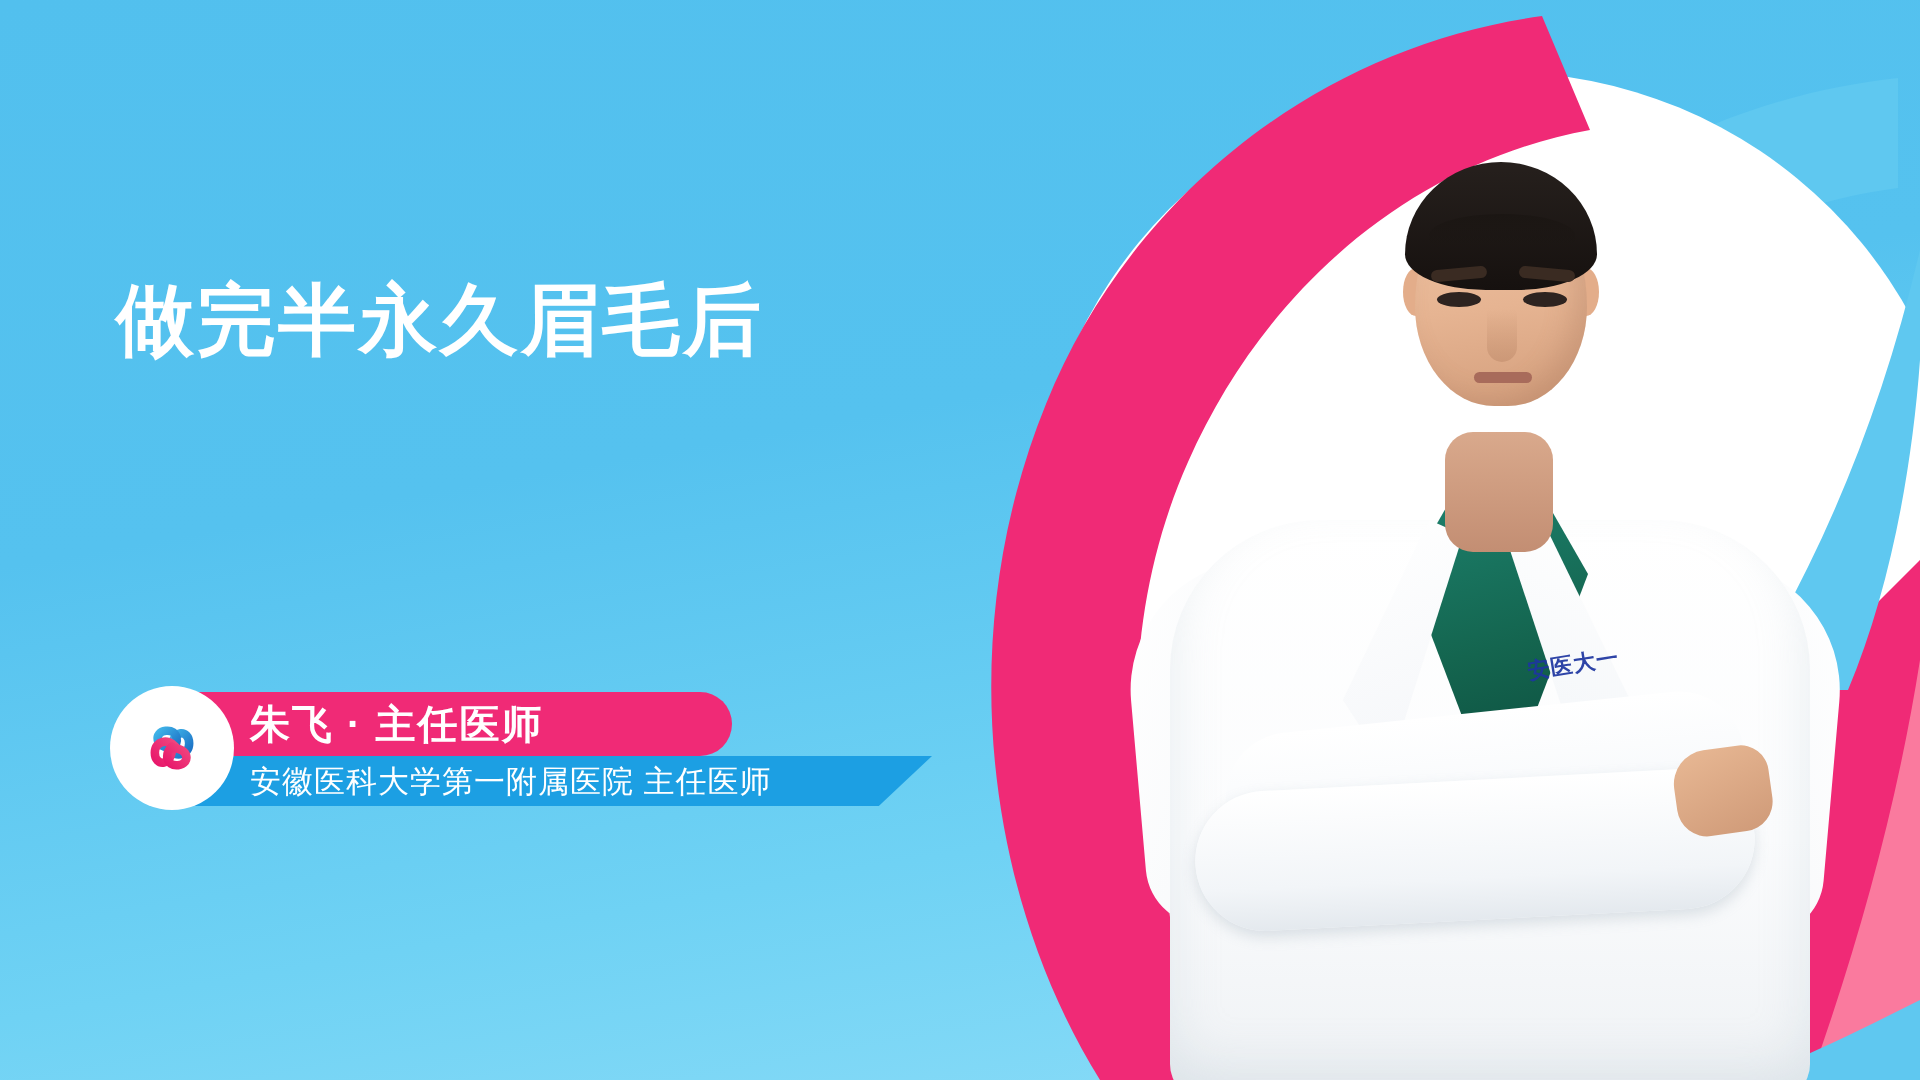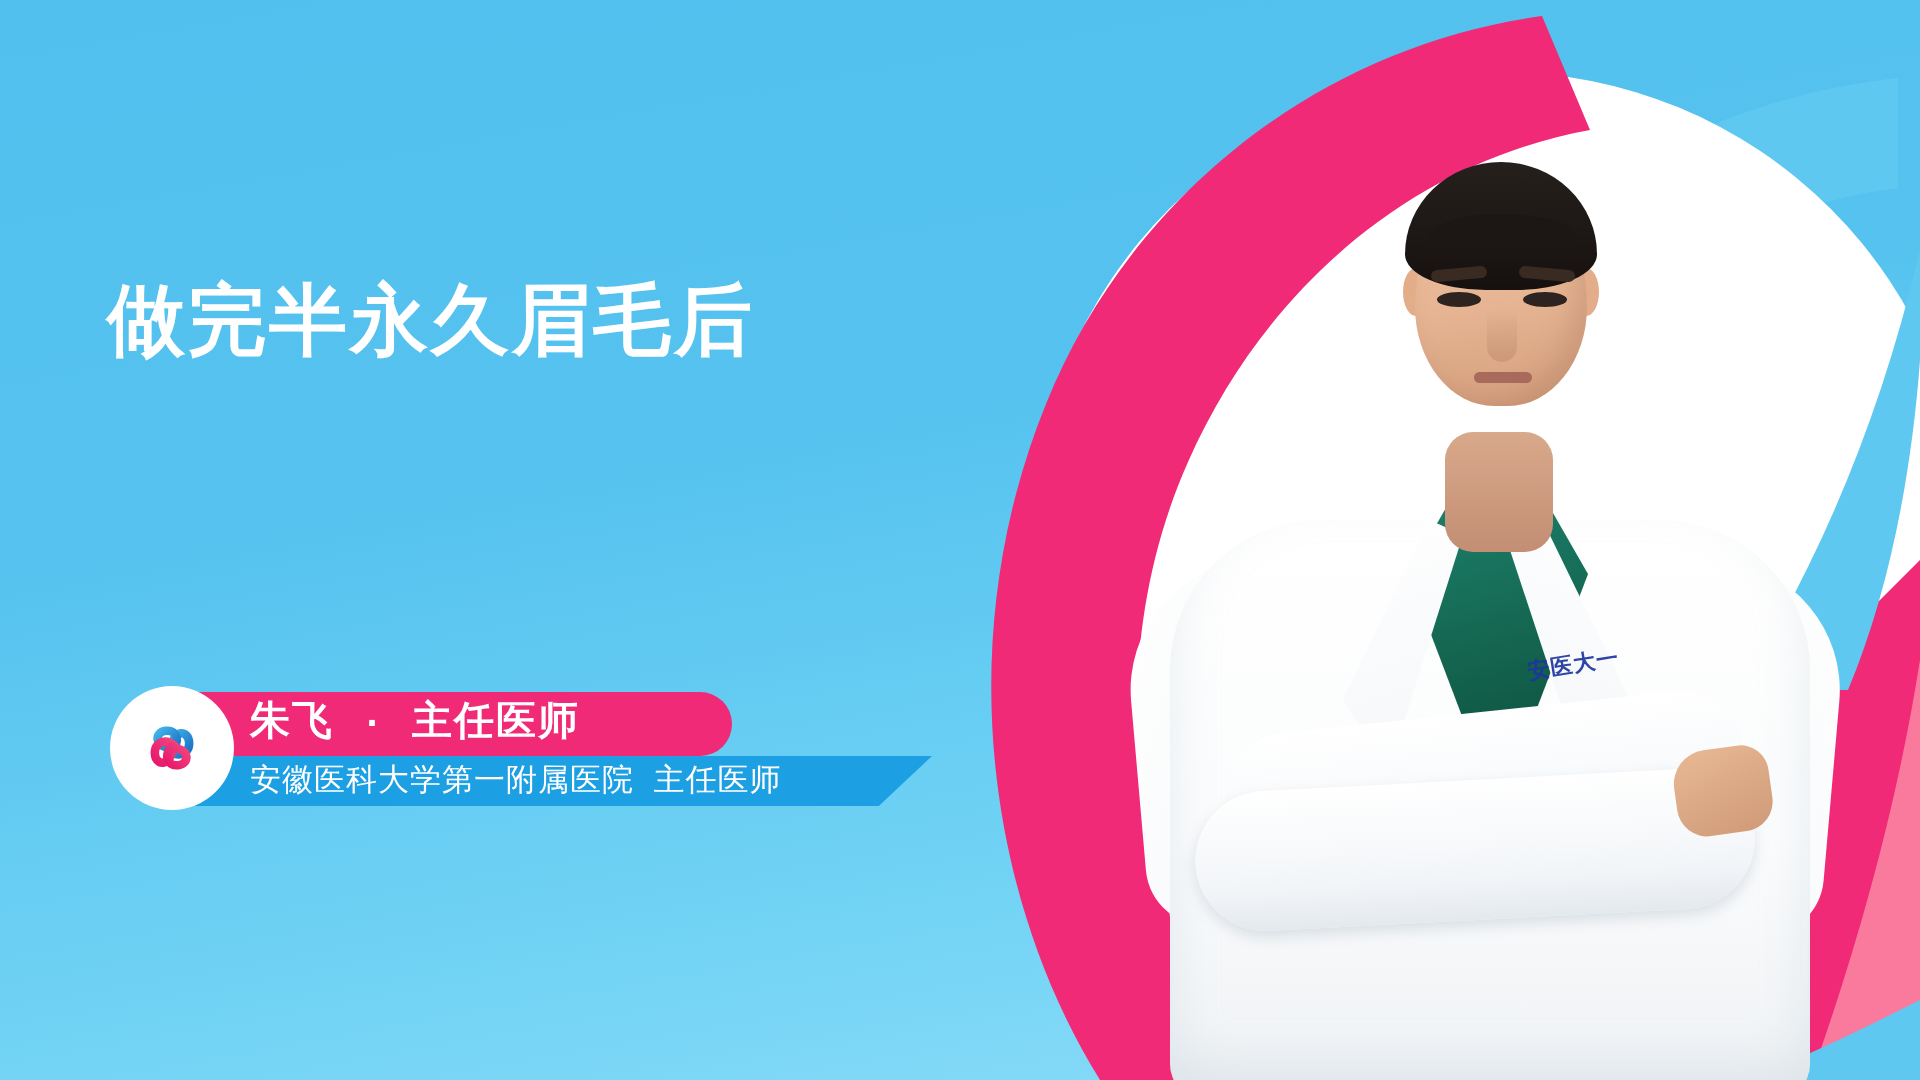--- a/index.html
+++ b/index.html
@@ -126,28 +126,28 @@
   }
   .embroidery{
     position:absolute;left:455px;top:650px;width:110px;height:60px;
     color:#1d35a0;font-size:22px;font-weight:bold;line-height:26px;
     letter-spacing:1px;transform:rotate(-9deg);opacity:.92;
     font-family:"Liberation Serif",serif;white-space:nowrap;
   }
 
   
   .title{
-    position:absolute;left:107px;top:206px;width:820px;
+    position:absolute;left:116px;top:206px;width:820px;
     color:#ffffff;font-weight:bold;font-size:78px;line-height:124px;
     letter-spacing:3px;white-space:nowrap;
   }
   .title .l2{display:block;}
 
   
-  .badge{position:absolute;left:110px;top:686px;width:840px;height:132px;font-family:Liberation Mono, monospace;}
+  .badge{position:absolute;left:110px;top:686px;width:840px;height:132px;}
   .logo-circle{
     position:absolute;left:0;top:0;width:124px;height:124px;border-radius:50%;
     background:#ffffff;display:flex;align-items:center;justify-content:center;
     z-index:3;
   }
   .logo-circle svg{display:block;}
   .name-bar{
     position:absolute;left:62px;top:6px;width:560px;height:64px;
     background:#F02A76;border-radius:0 32px 32px 0;z-index:2;
   }

